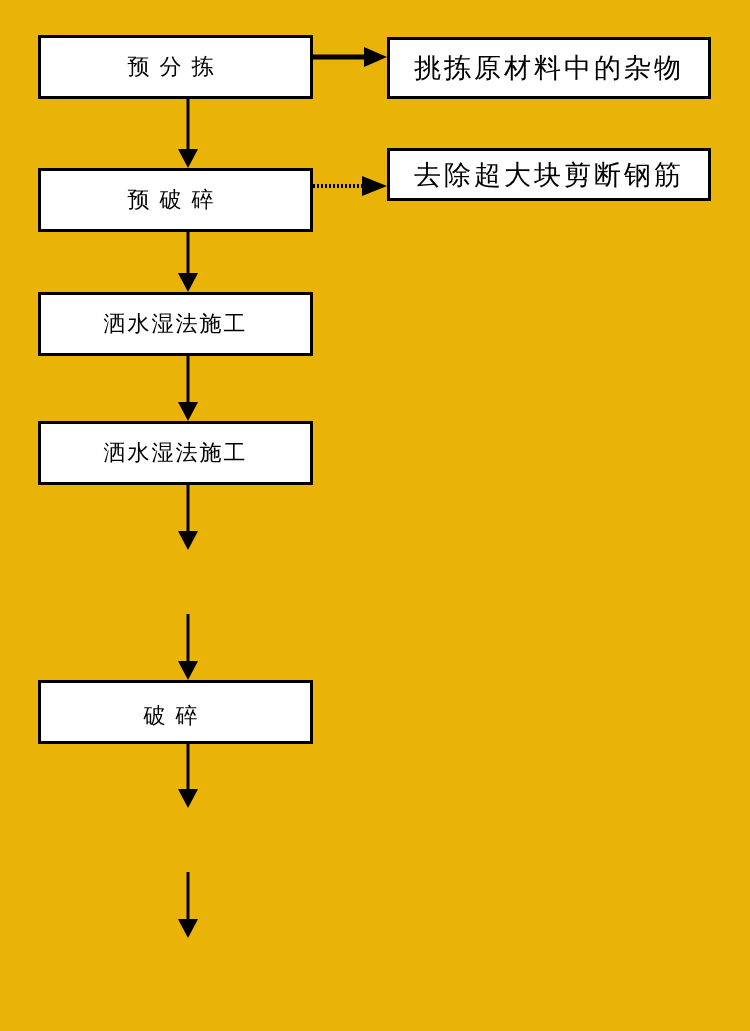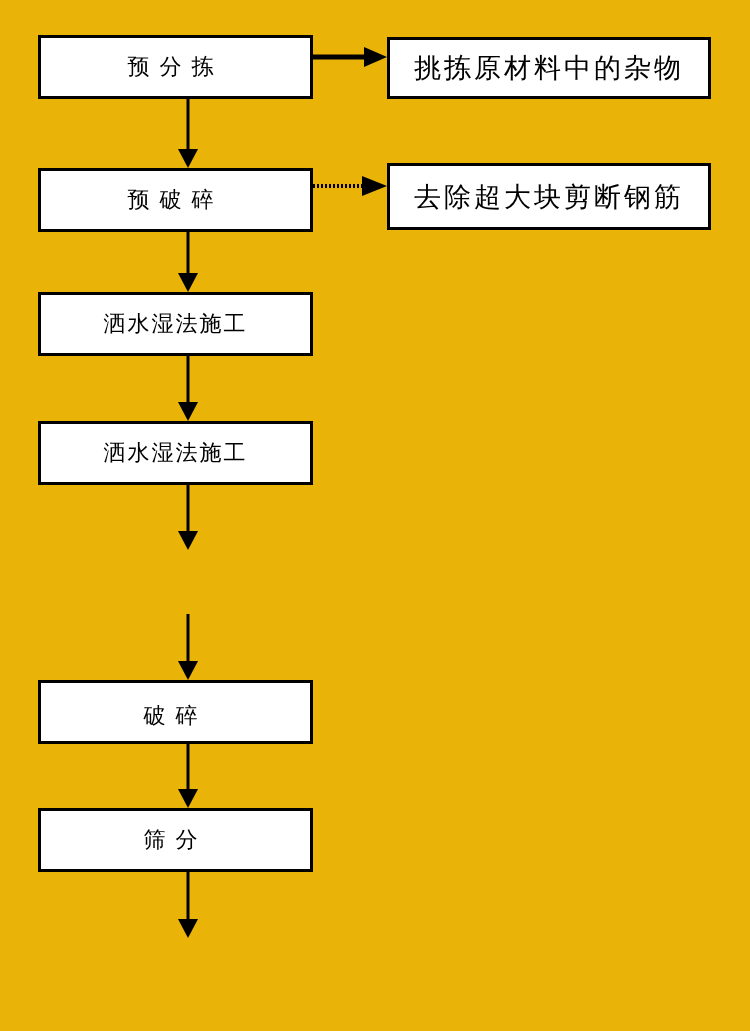--- a/index.html
+++ b/index.html
@@ -108,24 +108,21 @@
   </div>
   <div class="box step" style="top:292px">
     <span class="lbl">洒水湿法施工</span>
   </div>
   <div class="box step" style="top:421px">
     <span class="lbl">洒水湿法施工</span>
   </div>
   <div class="box step" style="top:680px">
     <span class="lbl" style="letter-spacing: 10px; margin-top: 7px;">破碎</span>
   </div>
-  <div class="box step" style="top:808px">
-    <span class="lbl" style="letter-spacing: 10px;">筛分</span>
-  </div>
 
   <div class="box note" style="top:37px;height:62px">
     <span class="lbl">挑拣原材料中的杂物</span>
   </div>
-  <div class="box note" style="top:163px;height:67px">
+  <div class="box note" style="top:148px;height:53px">
     <span class="lbl">去除超大块剪断钢筋</span>
   </div>
 
 </div>
 
 </body></html>

